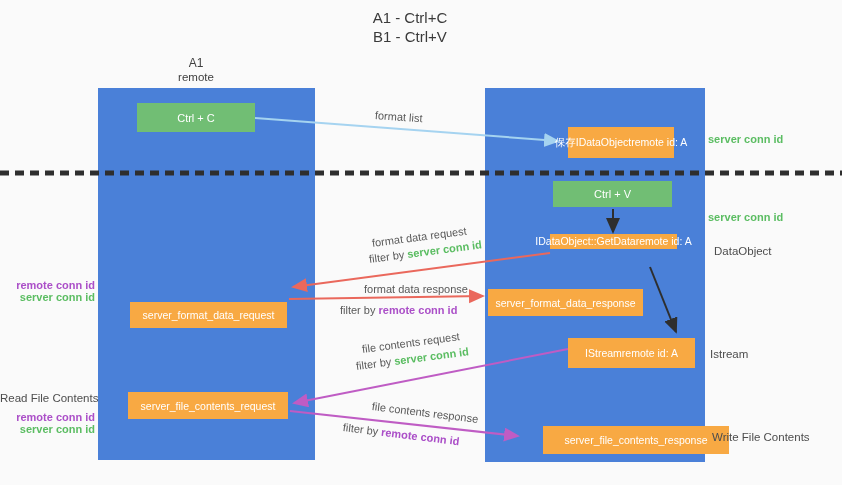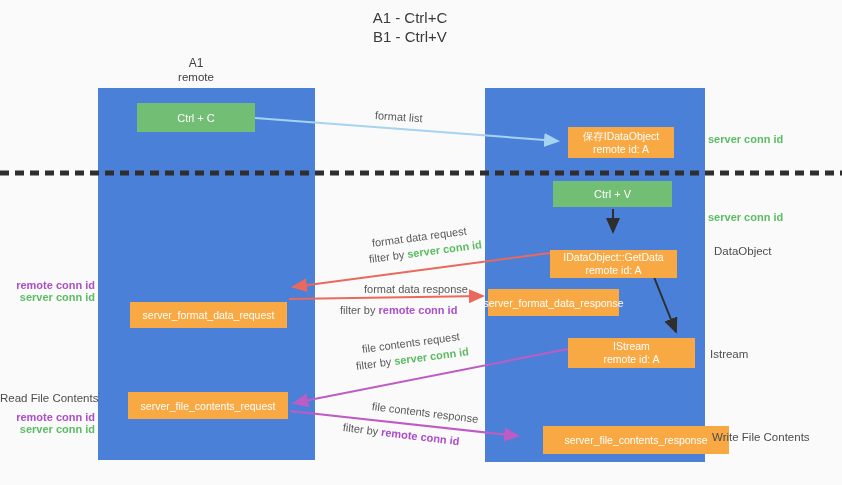--- a/index.html
+++ b/index.html
@@ -26,29 +26,29 @@
   #header-left { left:136px; }
   #header-right { left:538px; }
   .lane-header .sub { font-size:11.5px; }
 
   .node {
     position:absolute; display:flex; align-items:center; justify-content:center;
     color:#ffffff; text-align:center; z-index:3; white-space:nowrap;
   }
   .green  { background:#71be74; font-size:11px; }
   .orange { background:#f8a943; }
-  .two-line { flex-direction:column; font-size:10.5px; line-height:13px; }
+  .two-line { font-size:10.5px; line-height:13px; }
   .one-line { font-size:10.5px; }
 
   #node-ctrl-c   { left:137px; top:103px; width:118px; height:29px;text-align:right; }
   #node-save-obj { left:568px; top:127px; width:106px; height:31px; }
   #node-ctrl-v   { left:553px; top:181px; width:119px; height:26px; }
-  #node-getdata  { left:550px; top:250px; width:127px; height:28px;text-align:center; }
+  #node-getdata  { left:550px; top:234px; width:127px; height:15px;text-align:center; }
   #node-fmt-req  { left:130px; top:278px; width:157px; height:26px;margin-top:24px; }
-  #node-fmt-resp { left:488px; top:289px; width:131px; height:27px; }
+  #node-fmt-resp { left:488px; top:289px; width:155px; height:27px; }
   #node-istream  { left:568px; top:338px; width:127px; height:30px; }
   #node-file-req { left:128px; top:392px; width:160px; height:27px; }
   #node-file-resp{ left:543px; top:426px; width:186px; height:28px;text-align:center; }
 
   .arrow-label {
     position:absolute; z-index:3; font-size:11px; color:#595959;
     white-space:nowrap; transform-origin:left center;
   }
   .tilt-up   { transform:rotate(-7.5deg); }
   .tilt-down { transform:rotate(7deg); }

